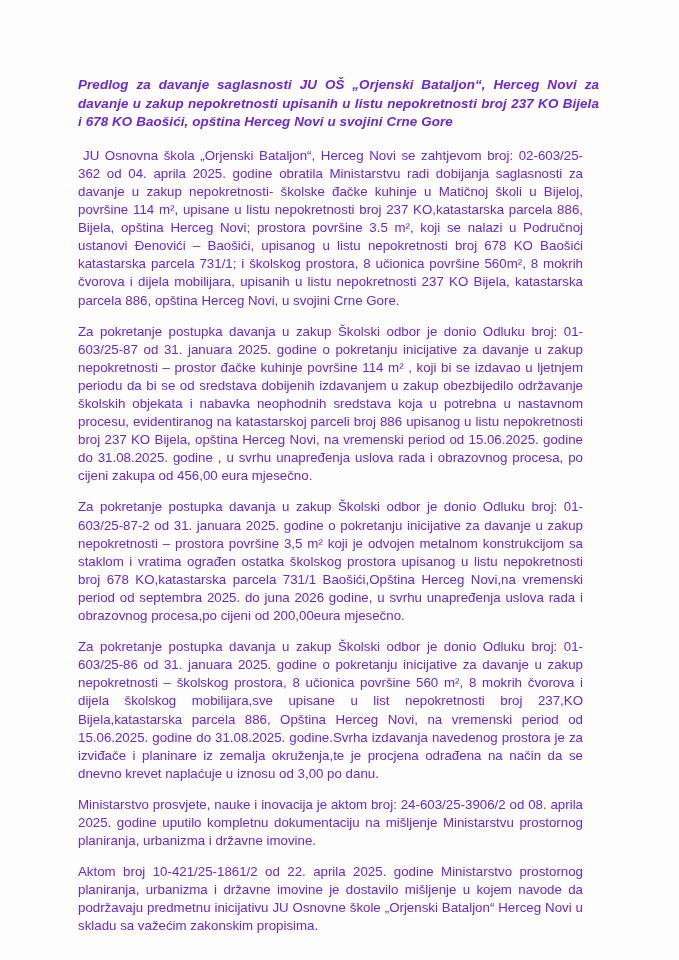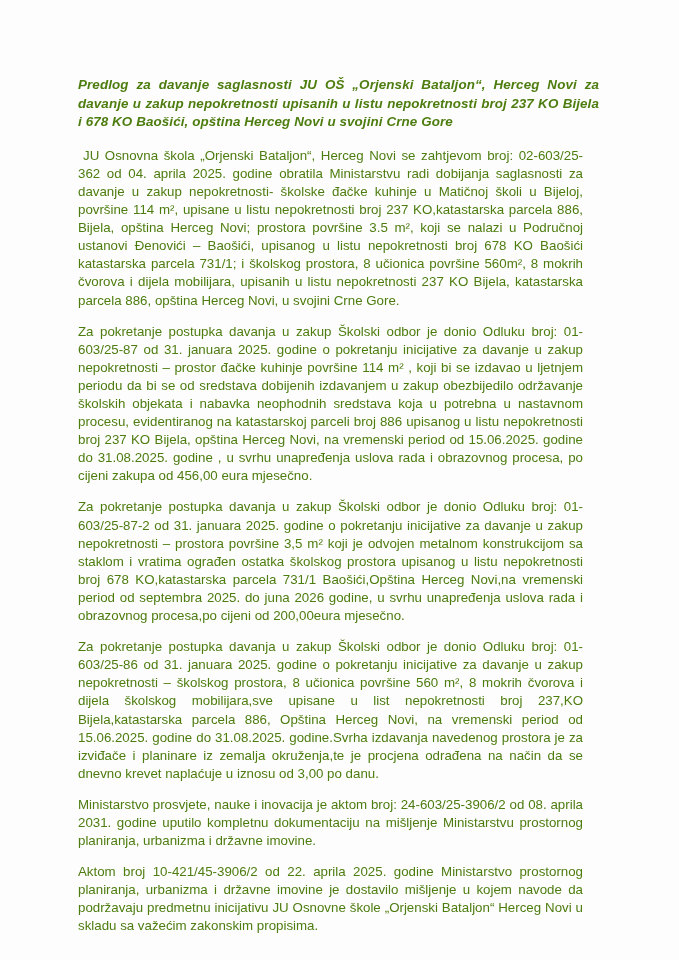--- a/index.html
+++ b/index.html
@@ -9,21 +9,21 @@
   }
   .page {
     position: relative;
     width: 679px;
     height: 960px;
     background: #fdfdfd;
     box-sizing: border-box;
     padding: 76px 80px 0 78px;
     overflow: hidden;
     font-family: "Liberation Sans", "DejaVu Sans", sans-serif;
-    color: #4d7c0f;
+    color: #6d28d9;
   }
   .doc-title {
     font-size: 13.4px;
     line-height: 18.6px;
     font-weight: bold;
     font-style: italic;
     text-align: justify;
     margin: 0 0 15px 0;
     letter-spacing: 0.1px;
   }
@@ -44,16 +44,16 @@
   <h1 class="doc-title">Predlog za davanje saglasnosti JU OŠ „Orjenski Bataljon“, Herceg Novi za davanje u zakup nepokretnosti upisanih u listu nepokretnosti broj 237 KO Bijela i 678 KO Baošići, opština Herceg Novi u svojini Crne Gore</h1>
 
   <p class="doc-par first-par">JU Osnovna škola „Orjenski Bataljon“, Herceg Novi se zahtjevom broj: 02-603/25-362 od 04. aprila 2025. godine obratila Ministarstvu radi dobijanja saglasnosti za davanje u zakup nepokretnosti- školske đačke kuhinje u Matičnoj školi u Bijeloj, površine 114 m², upisane u listu nepokretnosti broj 237 KO,katastarska parcela 886, Bijela, opština Herceg Novi; prostora površine 3.5 m², koji se nalazi u Područnoj ustanovi Đenovići – Baošići, upisanog u listu nepokretnosti broj 678 KO Baošići katastarska parcela 731/1; i školskog prostora, 8 učionica površine 560m², 8 mokrih čvorova i dijela mobilijara, upisanih u listu nepokretnosti 237 KO Bijela, katastarska parcela 886, opština Herceg Novi, u svojini Crne Gore.</p>
 
   <p class="doc-par">Za pokretanje postupka davanja u zakup Školski odbor je donio Odluku broj: 01-603/25-87 od 31. januara 2025. godine o pokretanju inicijative za davanje u zakup nepokretnosti – prostor đačke kuhinje površine 114 m² , koji bi se izdavao u ljetnjem periodu da bi se od sredstava dobijenih izdavanjem u zakup obezbijedilo održavanje školskih objekata i nabavka neophodnih sredstava koja u potrebna u nastavnom procesu, evidentiranog na katastarskoj parceli broj 886 upisanog u listu nepokretnosti broj 237 KO Bijela, opština Herceg Novi, na vremenski period od 15.06.2025. godine do 31.08.2025. godine , u svrhu unapređenja uslova rada i obrazovnog procesa, po cijeni zakupa od 456,00 eura mjesečno.</p>
 
   <p class="doc-par">Za pokretanje postupka davanja u zakup Školski odbor je donio Odluku broj: 01-603/25-87-2 od 31. januara 2025. godine o pokretanju inicijative za davanje u zakup nepokretnosti – prostora površine 3,5 m² koji je odvojen metalnom konstrukcijom sa staklom i vratima ograđen ostatka školskog prostora upisanog u listu nepokretnosti broj 678 KO,katastarska parcela 731/1 Baošići,Opština Herceg Novi,na vremenski period od septembra 2025. do juna 2026 godine, u svrhu unapređenja uslova rada i obrazovnog procesa,po cijeni od 200,00eura mjesečno.</p>
 
   <p class="doc-par">Za pokretanje postupka davanja u zakup Školski odbor je donio Odluku broj: 01-603/25-86 od 31. januara 2025. godine o pokretanju inicijative za davanje u zakup nepokretnosti – školskog prostora, 8 učionica površine 560 m², 8 mokrih čvorova i dijela školskog mobilijara,sve upisane u list nepokretnosti broj 237,KO Bijela,katastarska parcela 886, Opština Herceg Novi, na vremenski period od 15.06.2025. godine do 31.08.2025. godine.Svrha izdavanja navedenog prostora je za izviđače i planinare iz zemalja okruženja,te je procjena odrađena na način da se dnevno krevet naplaćuje u iznosu od 3,00 po danu.</p>
 
-  <p class="doc-par">Ministarstvo prosvjete, nauke i inovacija je aktom broj: 24-603/25-3906/2 od 08. aprila 2031. godine uputilo kompletnu dokumentaciju na mišljenje Ministarstvu prostornog planiranja, urbanizma i državne imovine.</p>
+  <p class="doc-par">Ministarstvo prosvjete, nauke i inovacija je aktom broj: 24-603/25-3906/2 od 08. aprila 2025. godine uputilo kompletnu dokumentaciju na mišljenje Ministarstvu prostornog planiranja, urbanizma i državne imovine.</p>
 
-  <p class="doc-par">Aktom broj 10-421/45-3906/2 od 22. aprila 2025. godine Ministarstvo prostornog planiranja, urbanizma i državne imovine je dostavilo mišljenje u kojem navode da podržavaju predmetnu inicijativu JU Osnovne škole „Orjenski Bataljon“ Herceg Novi u skladu sa važećim zakonskim propisima.</p>
+  <p class="doc-par">Aktom broj 10-421/25-1861/2 od 22. aprila 2025. godine Ministarstvo prostornog planiranja, urbanizma i državne imovine je dostavilo mišljenje u kojem navode da podržavaju predmetnu inicijativu JU Osnovne škole „Orjenski Bataljon“ Herceg Novi u skladu sa važećim zakonskim propisima.</p>
 </div>
 
 </body></html>

